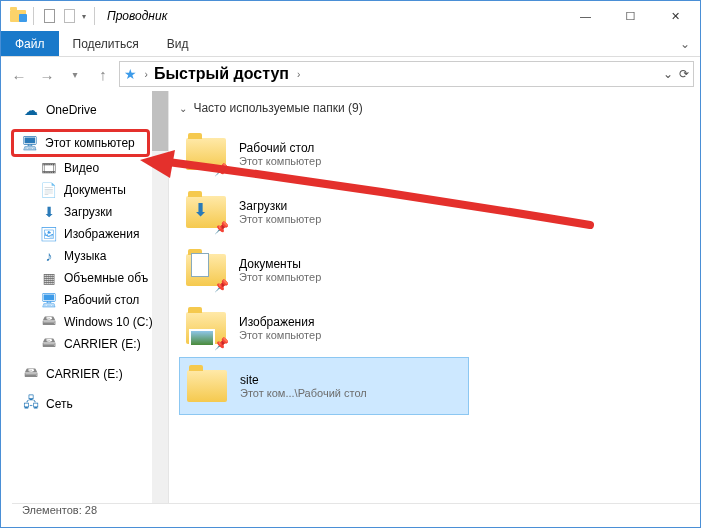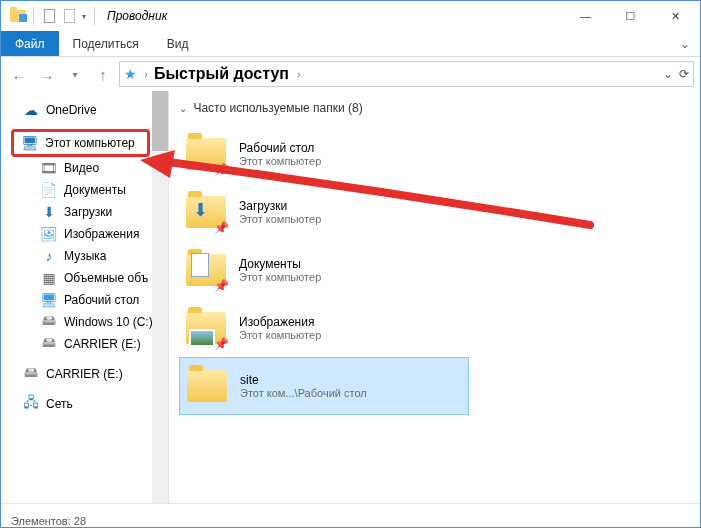--- a/index.html
+++ b/index.html
@@ -58,21 +58,21 @@
 .item-ico { width:46px; height:46px; display:flex; align-items:center; justify-content:center; position:relative; }
 .big-folder { width:40px; height:32px; background:linear-gradient(#ffe9a8,#f5c94e); border-radius:2px; position:relative; }
 .big-folder::before { content:""; position:absolute; top:-5px; left:2px; width:14px; height:6px; background:#f5c94e; border-radius:2px 2px 0 0; }
 .pin { position:absolute; bottom:0; right:0; width:14px; height:14px; display:flex; align-items:center; justify-content:center; color:#2a7ab8; font-size:12px; }
 .overlay-dl { position:absolute; top:10px; left:10px; color:#2a7ab8; font-size:18px; }
 .overlay-doc { position:absolute; top:6px; left:8px; width:18px; height:24px; background:#fff; border:1px solid #8ab; }
 .overlay-pic { position:absolute; bottom:4px; left:6px; width:26px; height:18px; background:linear-gradient(#8ec5e8,#4a8b3a); border:2px solid #fff; }
 .item-txt { display:flex; flex-direction:column; }
 .item-name { font-size:12px; color:#000; }
 .item-sub { font-size:11px; color:#6d6d6d; }
-.statusbar { height:24px; border-top:1px solid #e5e5e5; display:flex; align-items:flex-end; padding:0 10px; font-size:11px; color:#555; }
+.statusbar { height:24px; border-top:1px solid #e5e5e5; display:flex; align-items:flex-start; padding:0 10px; font-size:11px; color:#555;margin-left:11px; }
 .arrow-overlay { position:absolute; top:150px; left:130px; width:470px; height:90px; pointer-events:none; }
 </style>
 </head>
 <body>
 
 <div class="window">
 
   <div class="titlebar">
     <div class="tb-icons">
       <span class="tb-icon">
@@ -178,21 +178,21 @@
         <span>Сеть</span>
       </div>
       <div class="sb-scroll">
           <div class="sb-scroll-thumb"></div>
         </div>
     </div>
 
     <div class="content">
       <div class="group-head">
         <span class="chev">⌄</span>
-        <span>Часто используемые папки (8)</span>
+        <span>Часто используемые папки (9)</span>
       </div>
       <div class="items">
         <div class="item">
           <div class="item-ico">
               <div class="big-folder"></div>
               <div class="pin">📌</div>
             </div>
           <div class="item-txt">
             <div class="item-name">Рабочий стол</div>
             <div class="item-sub">Этот компьютер</div>

